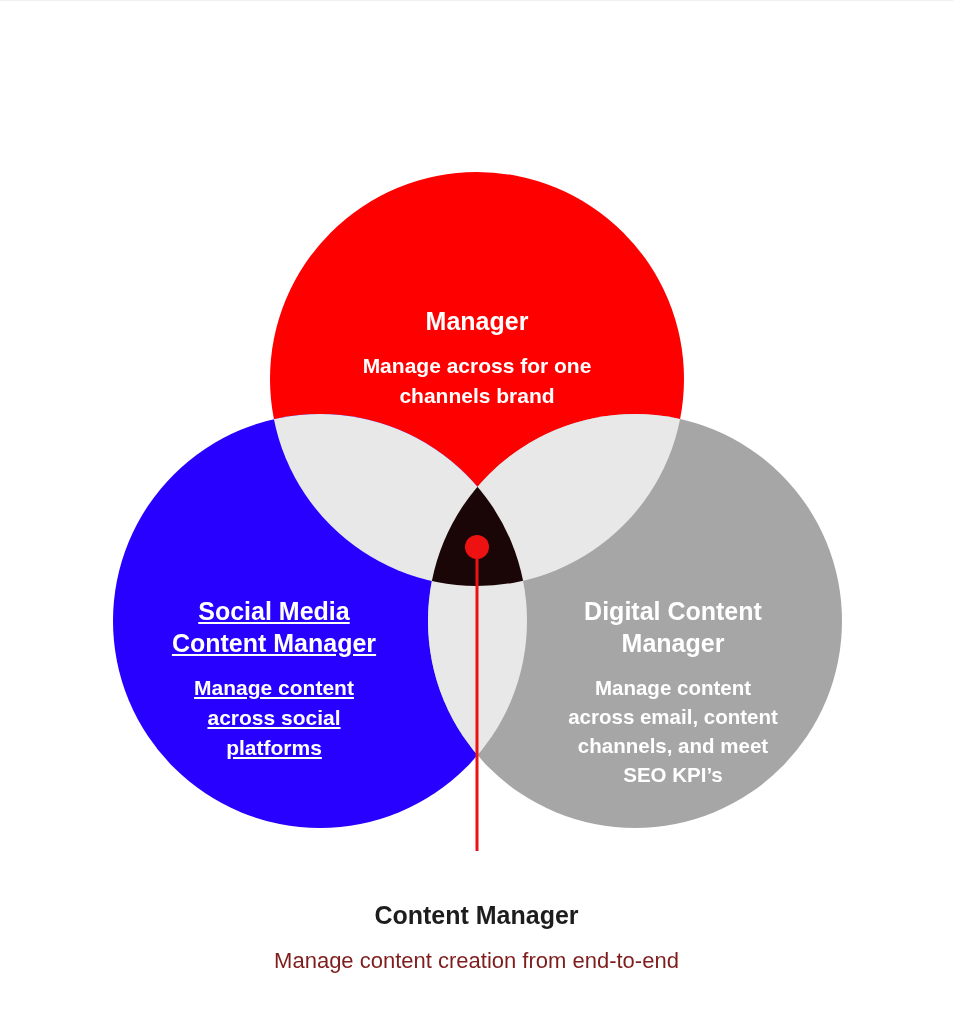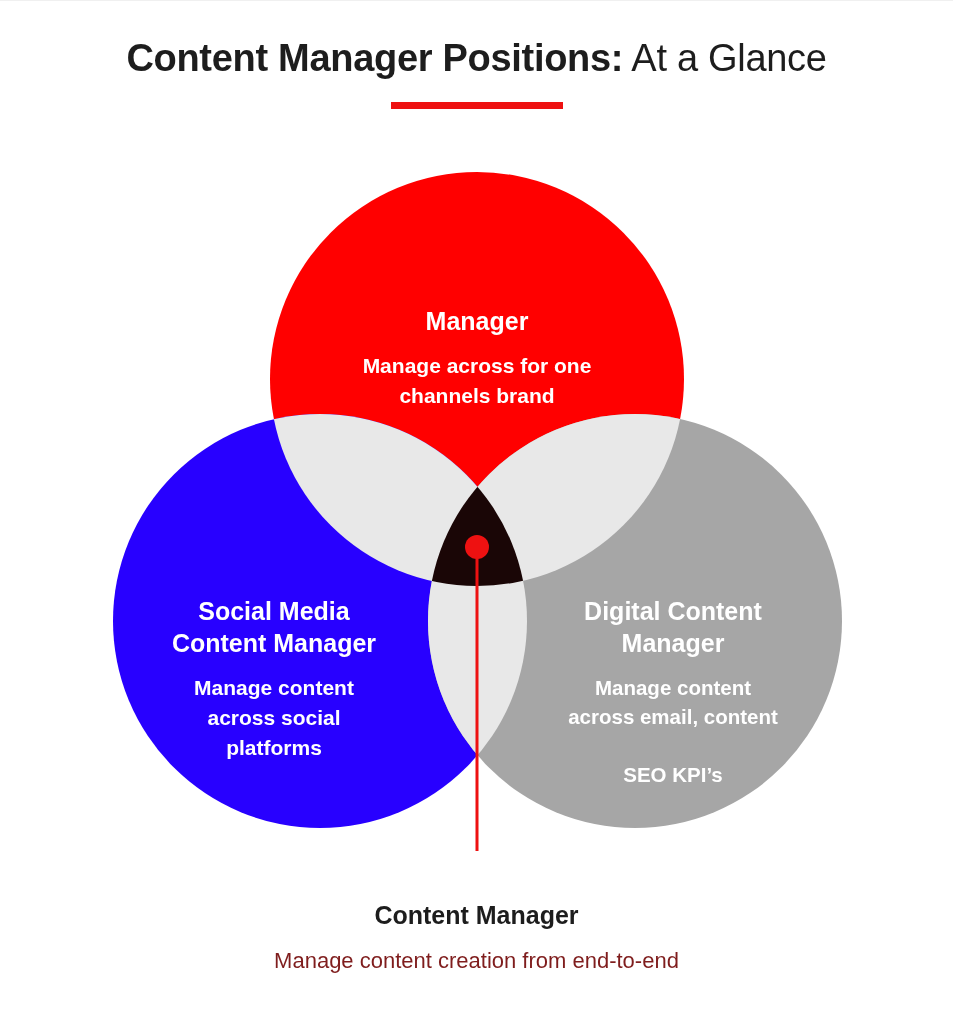--- a/index.html
+++ b/index.html
@@ -85,20 +85,21 @@
 
   #label-brand {
     left: 317px;
     top: 122px;
     width: 320px;
   }
   #label-social {
     left: 128px;
     top: 444px;
     width: 292px;
+    text-decoration: underline;
   }
   #label-digital {
     left: 528px;
     top: 444px;
     width: 290px;
   }
   #label-digital .cl-desc {
     font-size: 20.5px;
     line-height: 29px;
   }
@@ -124,24 +125,20 @@
     line-height: 30px;
     color: #7f1d1d;
     margin: 15px 0 0 0;
   }
 </style>
 </head>
 <body>
 
 <div id="page">
 
-  <div class="header">
-    <div class="title-line"><span class="title-strong">Content Manager Positions:</span><span class="title-light"> At a Glance</span></div>
-    <div class="title-rule"></div>
-  </div>
 
   <div class="venn-wrap">
 
     <svg class="venn-svg" viewBox="0 0 953 700" xmlns="http://www.w3.org/2000/svg">
       <defs>
         <clipPath id="clip-brand">
           <circle cx="477" cy="228" r="207"></circle>
         </clipPath>
         <clipPath id="clip-social">
           <circle cx="320" cy="470" r="207"></circle>
@@ -199,21 +196,21 @@
     </div>
 
     <div class="circle-label" id="label-digital">
       <p class="cl-title">
         <span>Digital Content</span><br>
         <span>Manager</span>
       </p>
       <p class="cl-desc">
         <span>Manage content</span><br>
         <span>across email, content</span><br>
-        <br>
+        <span>channels, and meet</span><br>
         <span>SEO KPI’s</span>
       </p>
     </div>
 
   </div>
 
   <div class="footer">
     <p class="footer-title">Content Manager</p>
     <p class="footer-desc">Manage content creation from end-to-end</p>
   </div>

